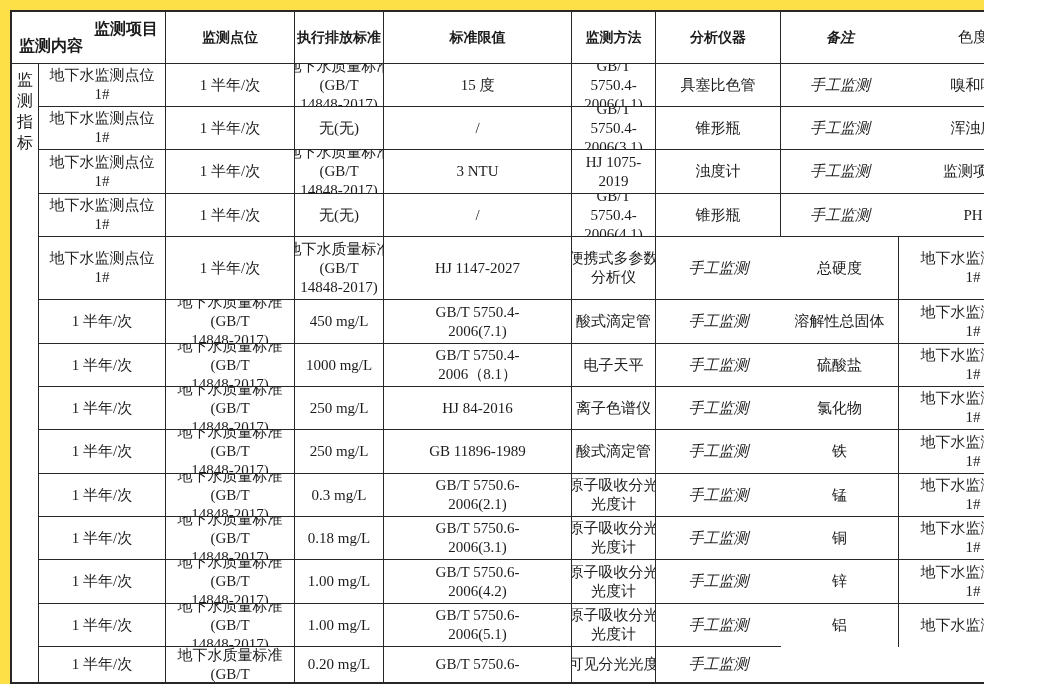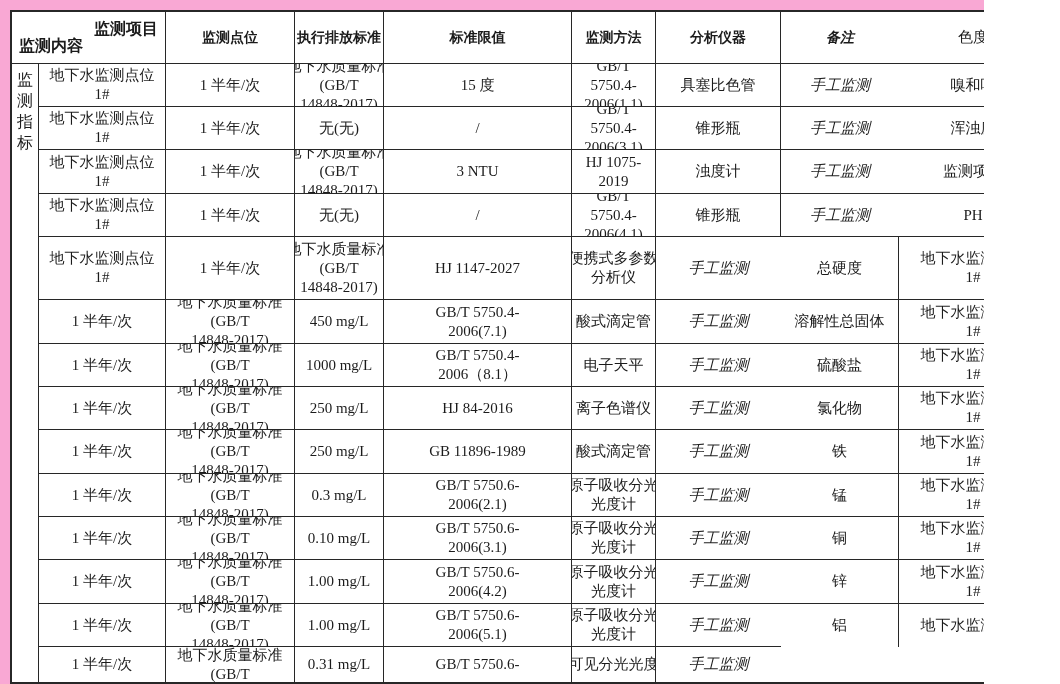--- a/index.html
+++ b/index.html
@@ -1,21 +1,21 @@
 <!DOCTYPE html>
 <html><head>
 <meta charset="utf-8">
 <style>
   html,body{margin:0;padding:0;}
   body{
     width:1060px;height:684px;overflow:hidden;background:#ffffff;
     font-family:"Liberation Serif","DejaVu Serif",serif;
     color:#1b1b1b;
   }
-  .page{position:relative;width:984px;height:684px;background:#f9a8d4;overflow:hidden;}
+  .page{position:relative;width:984px;height:684px;background:#fde047;overflow:hidden;}
   .tbl{
     position:absolute;left:10px;top:10px;
     width:1036px;height:670px;
     border:2px solid #272727;
     display:grid;
     grid-template-columns:27px 127px 129px 89px 188px 84px 125px 118px 149px;
     grid-template-rows:52px 43px 43px 44px 43px 63px 44px 43px 43px 44px 43px 43px 44px 43px 35px;
     background:#ffffff;
   }
   .cell{
@@ -195,21 +195,21 @@
   <div class="cell" data-field="instrument">原子吸收分光
 光度计</div>
   <div class="cell" data-field="remark">手工监测</div>
 
   <div class="cell" data-field="item">锰</div>
   <div class="cell" data-field="point">地下水监测点位
 1#</div>
   <div class="cell" data-field="freq">1 半年/次</div>
   <div class="cell" data-field="standard">地下水质量标准(GB/T
 14848-2017)</div>
-  <div class="cell" data-field="limit">0.10 mg/L</div>
+  <div class="cell" data-field="limit">0.18 mg/L</div>
   <div class="cell" data-field="method">GB/T 5750.6-
 2006(3.1)</div>
   <div class="cell" data-field="instrument">原子吸收分光
 光度计</div>
   <div class="cell" data-field="remark">手工监测</div>
 
   <div class="cell" data-field="item">铜</div>
   <div class="cell" data-field="point">地下水监测点位
 1#</div>
   <div class="cell" data-field="freq">1 半年/次</div>
@@ -232,18 +232,18 @@
   <div class="cell" data-field="method">GB/T 5750.6-
 2006(5.1)</div>
   <div class="cell" data-field="instrument">原子吸收分光
 光度计</div>
   <div class="cell" data-field="remark">手工监测</div>
 
   <div class="cell" data-field="item">铝</div>
   <div class="cell" data-field="point">地下水监测点位</div>
   <div class="cell" data-field="freq">1 半年/次</div>
   <div class="cell" data-field="standard">地下水质量标准(GB/T</div>
-  <div class="cell" data-field="limit">0.31 mg/L</div>
+  <div class="cell" data-field="limit">0.20 mg/L</div>
   <div class="cell" data-field="method">GB/T 5750.6-</div>
   <div class="cell" data-field="instrument">可见分光光度</div>
   <div class="cell" data-field="remark">手工监测</div>
 </div>
 </div>
 
 </body></html>

